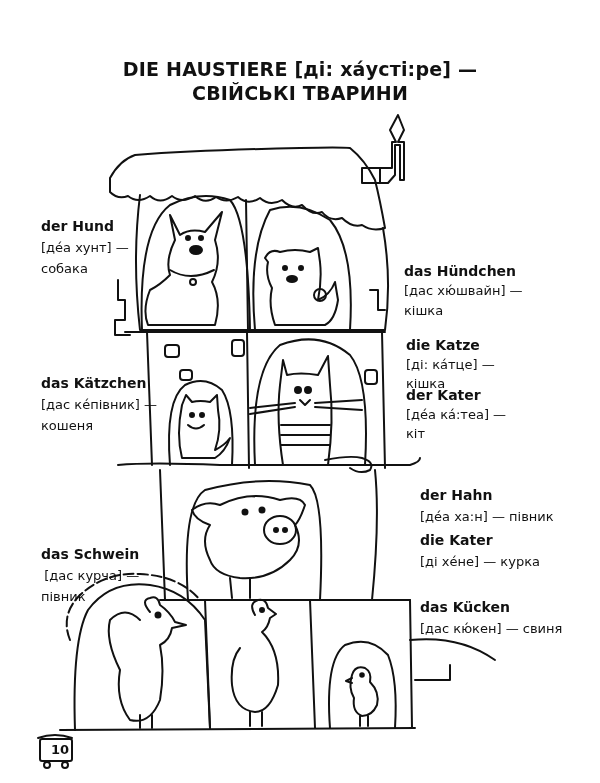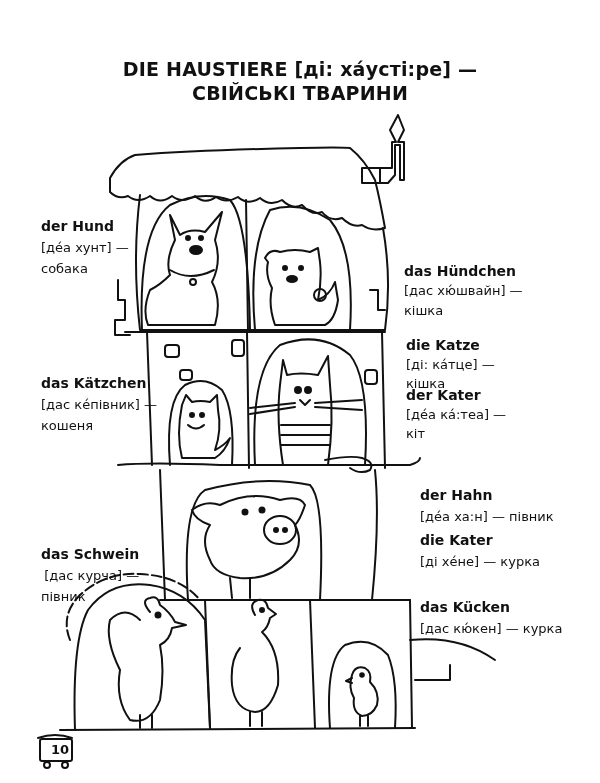--- a/index.html
+++ b/index.html
@@ -184,16 +184,16 @@
   <span class="tr">[де́а ха:н] — півник</span>
 </div>
 
 <div class="label" style="left:420px; top:529px; line-height:22px;">
   <span class="word">die Kater</span>
   <span class="tr">[ді хе́не] — курка</span>
 </div>
 
 <div class="label" style="left:420px; top:596px; line-height:22px;">
   <span class="word">das Kücken</span>
-  <span class="tr">[дас кю́кен] — курка</span>
+  <span class="tr">[дас кю́кен] — свиня</span>
 </div>
 
 <div class="page-num">10</div>
 
 </body></html>

